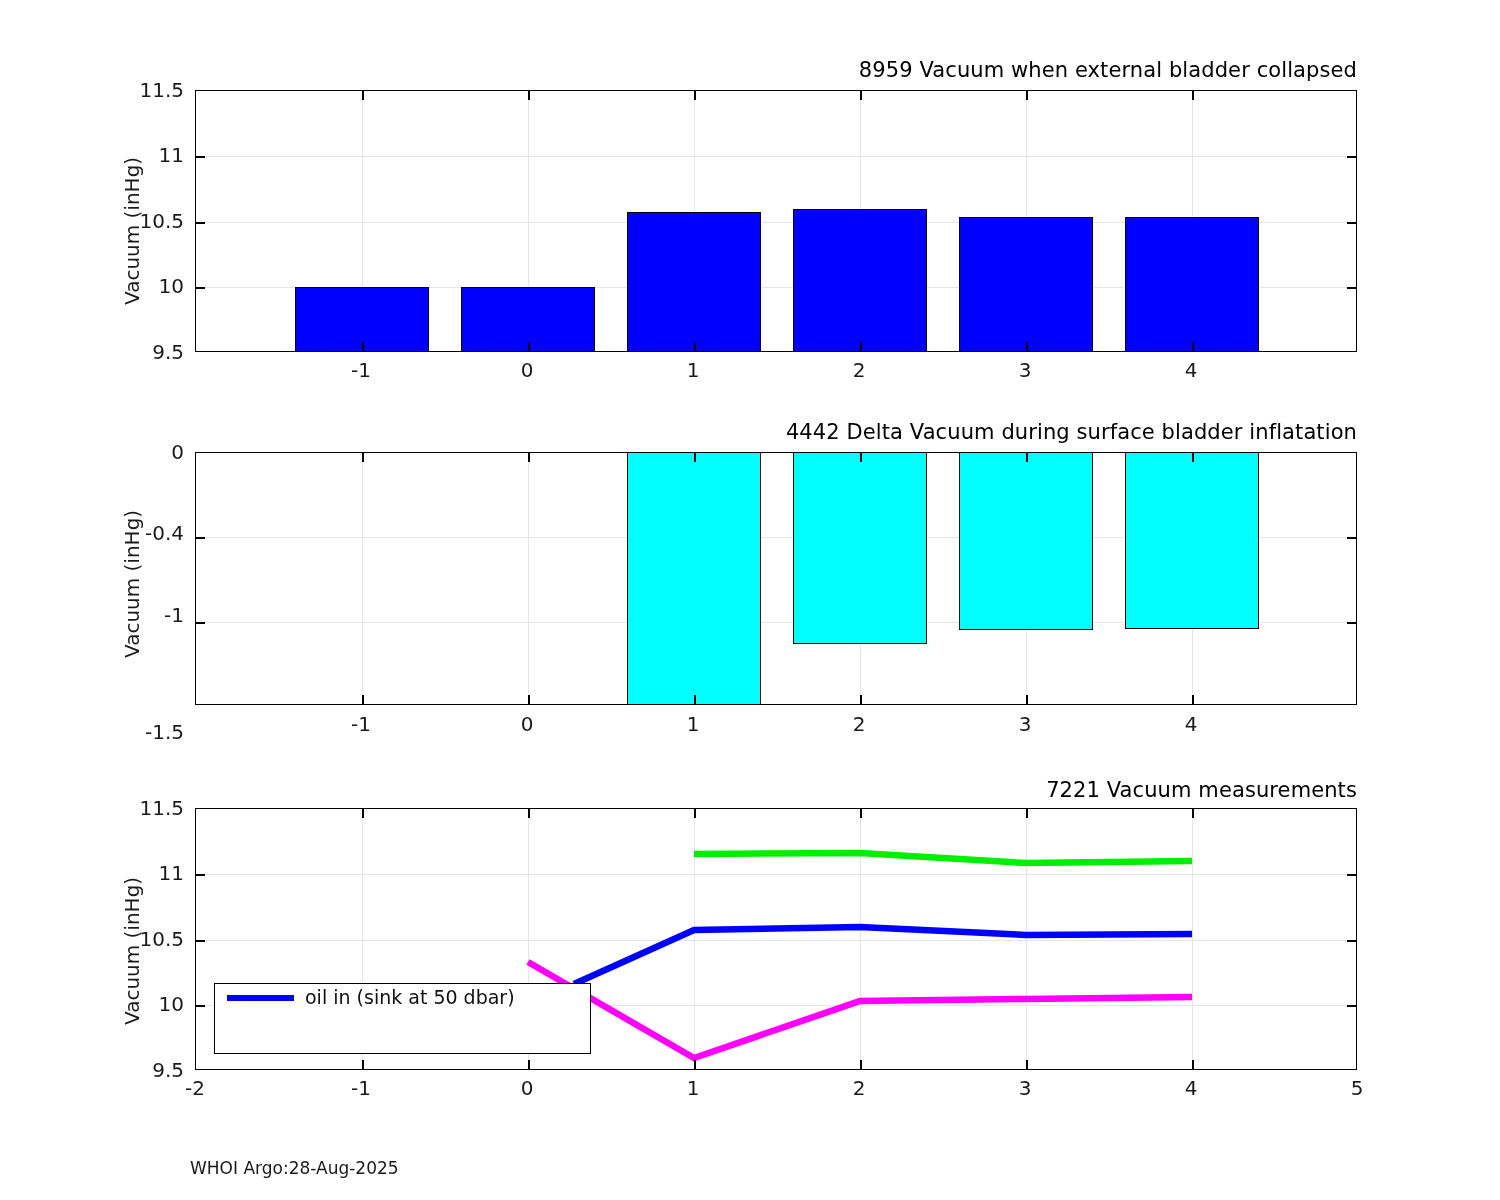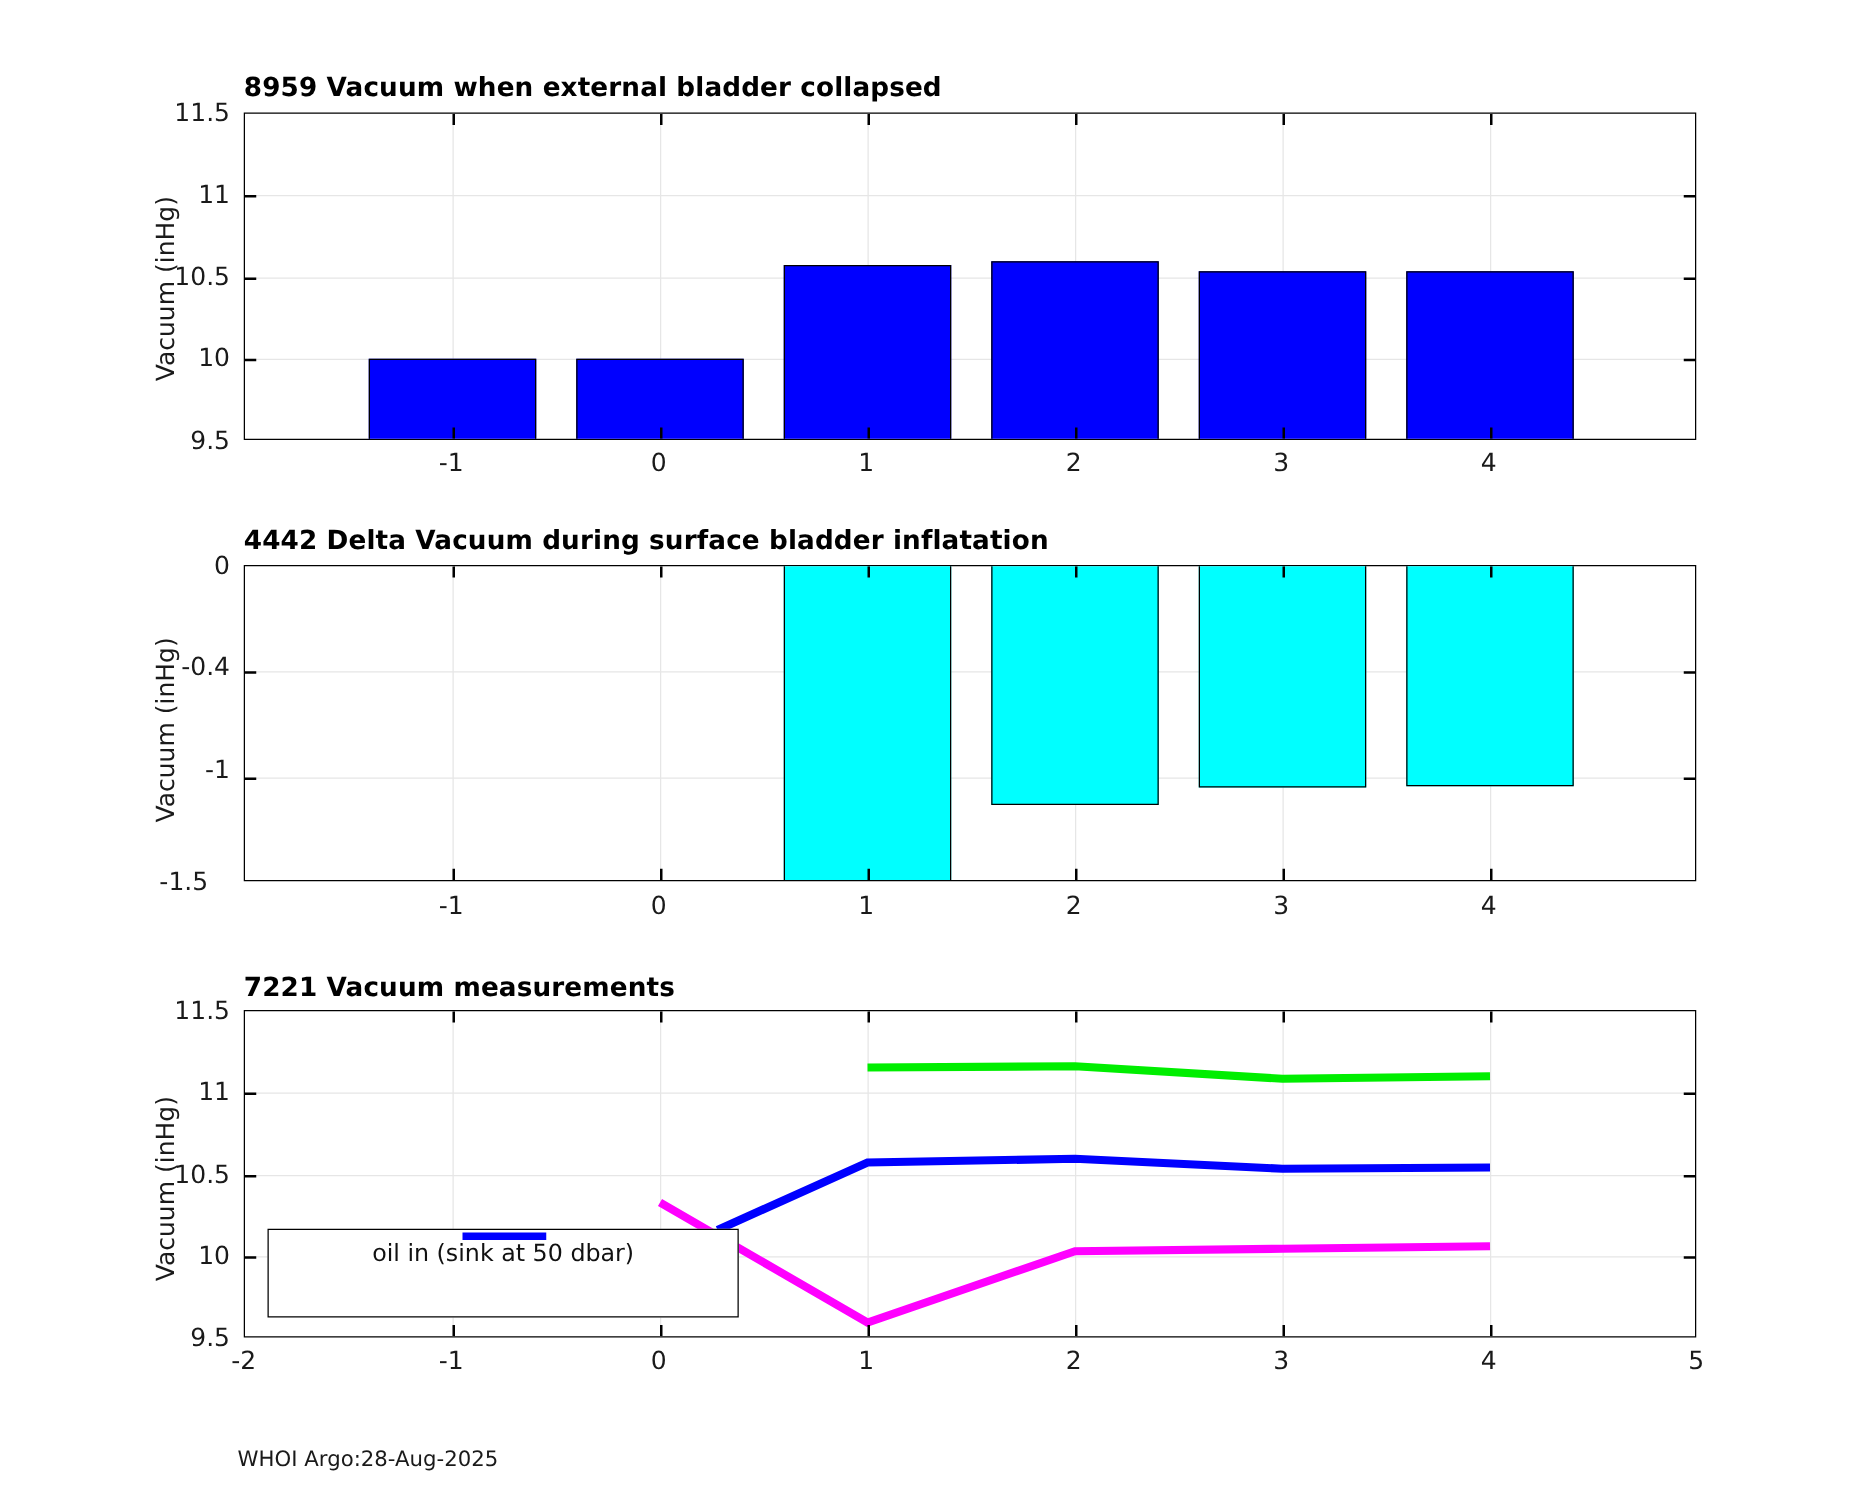--- a/index.html
+++ b/index.html
@@ -5,21 +5,21 @@
   html,body{margin:0;padding:0;background:#ffffff;}
   body{width:1500px;height:1200px;position:relative;
        font-family:"DejaVu Sans","Liberation Sans",sans-serif;
        -webkit-font-smoothing:antialiased;}
   .fig{position:absolute;left:0;top:0;width:1500px;height:1200px;}
 
   
   .panel{position:absolute;}
   .plotbox{position:absolute;border:1.6px solid #000;background:#ffffff;box-sizing:border-box;overflow:hidden;}
 
-  .title{position:absolute;text-align:left;font-weight:bold;color:#000;
+  .title{position:absolute;text-align:right;font-weight:normal;color:#000;
          font-size:21px;letter-spacing:0.1px;white-space:nowrap;}
 
   .ylabel{position:absolute;font-size:20px;color:#1a1a1a;white-space:nowrap;
           transform-origin:0 0;transform:rotate(-90deg);}
 
   .ytick{position:absolute;font-size:20px;color:#1a1a1a;text-align:right;white-space:nowrap;}
   .xtick{position:absolute;font-size:20px;color:#1a1a1a;text-align:center;white-space:nowrap;}
 
   .gridline-h{position:absolute;left:0;right:0;height:1px;background:#e6e6e6;}
   .gridline-v{position:absolute;top:0;bottom:0;width:1px;background:#e6e6e6;}
@@ -104,21 +104,21 @@
       <div class="tick-x-t" style="left:664px;"></div>
       <div class="tick-x-t" style="left:830px;"></div>
       <div class="tick-x-t" style="left:996px;"></div>
     </div>
   </div>
 
   <div class="panel">
     <div class="title" style="left:195px;top:420px;width:1162px;">4442 Delta Vacuum during surface bladder inflatation</div>
     <div class="ylabel" style="left:120px;top:658px;">Vacuum (inHg)</div>
 
-    <div class="ytick" style="left:110px;top:693px;width:74px;text-align:center;">-1.5</div>
+    <div class="ytick" style="left:110px;top:720px;width:74px;">-1.5</div>
     <div class="ytick" style="left:110px;top:603px;width:74px;">-1</div>
     <div class="ytick" style="left:110px;top:521px;width:74px;">-0.4</div>
     <div class="ytick" style="left:110px;top:440px;width:74px;">0</div>
 
     <div class="xtick" style="left:321px;top:712px;width:80px;">-1</div>
     <div class="xtick" style="left:487px;top:712px;width:80px;">0</div>
     <div class="xtick" style="left:653px;top:712px;width:80px;">1</div>
     <div class="xtick" style="left:819px;top:712px;width:80px;">2</div>
     <div class="xtick" style="left:985px;top:712px;width:80px;">3</div>
     <div class="xtick" style="left:1151px;top:712px;width:80px;">4</div>
@@ -210,21 +210,21 @@
       <div class="tick-x" style="left:830px;"></div>
       <div class="tick-x" style="left:996px;"></div>
       <div class="tick-x-t" style="left:166px;"></div>
       <div class="tick-x-t" style="left:332px;"></div>
       <div class="tick-x-t" style="left:498px;"></div>
       <div class="tick-x-t" style="left:664px;"></div>
       <div class="tick-x-t" style="left:830px;"></div>
       <div class="tick-x-t" style="left:996px;"></div>
 
       <div class="legendbox" style="left:18px;top:174px;width:377px;height:71px;">
-        <div class="legrow" style="margin-top:2px;flex-direction:column;">
+        <div class="legrow" style="margin-top:2px;">
           <div class="legswatch" style="background:#0000ff;"></div>
           <div class="legtext">oil in (sink at 50 dbar)</div>
         </div>
       </div>
     </div>
   </div>
 
   <div class="footer" style="left:150px;top:1158px;margin-left:40px;">WHOI Argo:28-Aug-2025</div>
 
 </div>

